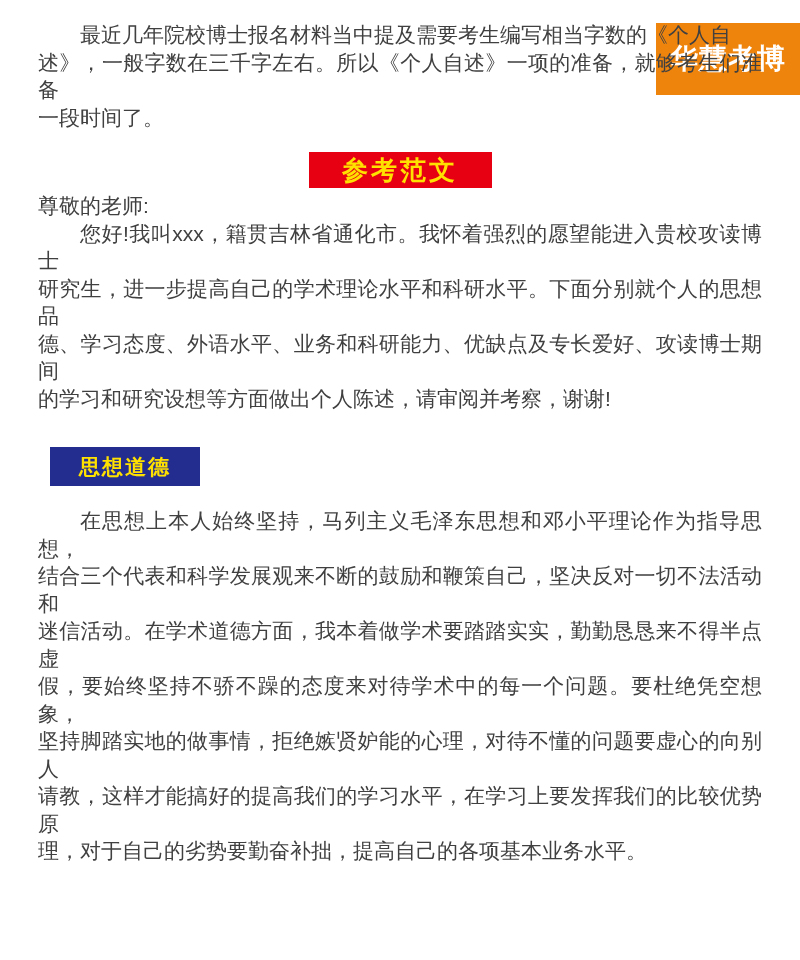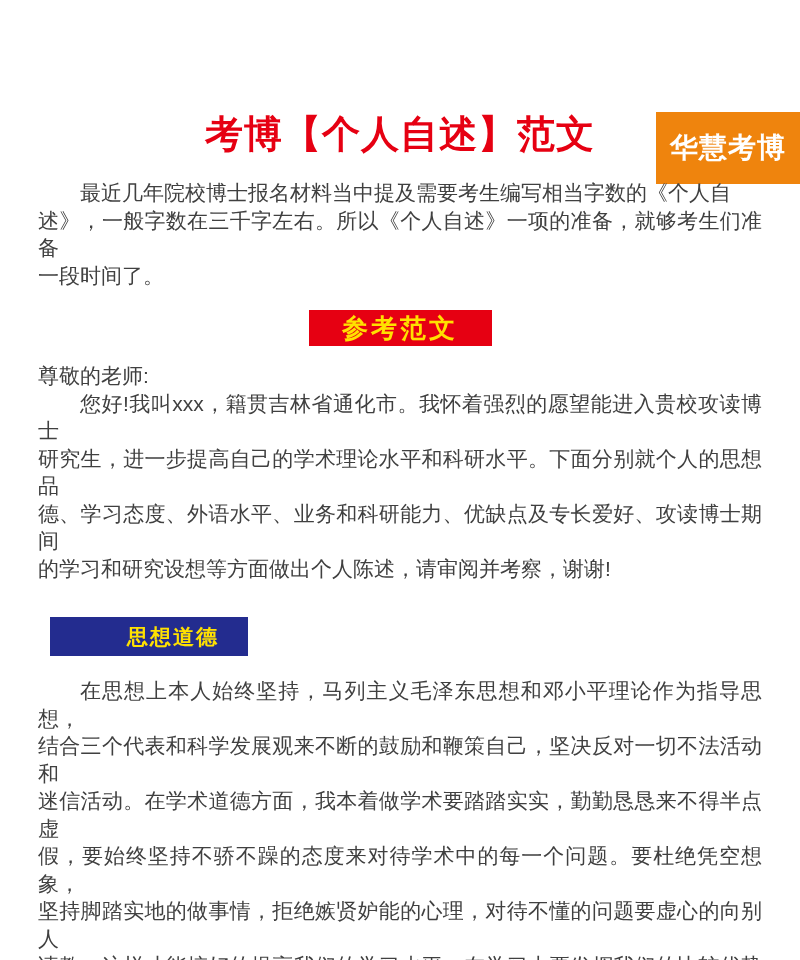--- a/index.html
+++ b/index.html
@@ -68,36 +68,35 @@
     justify-content: center;
   }
   .banner span {
     color: #ffe100;
     font-size: 26px;
     font-weight: bold;
     letter-spacing: 3px;
     white-space: nowrap;
   }
   .greeting {
-    margin-top: 16px;
+    margin-top: 4px;
     color: #404040;
     font-size: 21px;
     line-height: 27.5px;
   }
   .p3 { margin-top: 0; }
   .section-badge {
     margin-top: 35px;
     margin-left: 12px;
     width: 150px;
     height: 39px;
     background: #232c8f;
     display: flex;
     align-items: center;
     justify-content: center;
-    padding-left: 48px;
   }
   .section-badge span {
     color: #ffe100;
     font-size: 21px;
     font-weight: bold;
     letter-spacing: 2px;
     white-space: nowrap;
   }
   .p4 { margin-top: 21px; }
 </style>
@@ -105,21 +104,20 @@
 <body>
 
 <div class="page">
 
   <div class="logo-badge">
     <span>华慧考博</span>
   </div>
 
   <div class="content">
 
-    <div class="doc-title">考博【个人自述】范文</div>
 
     <div class="para p1">最近几年院校博士报名材料当中提及需要考生编写相当字数的《个人自
 述》，一般字数在三千字左右。所以《个人自述》一项的准备，就够考生们准备
 一段时间了。</div>
 
 
     <div class="banner">
       <span>参考范文</span>
     </div>
 

